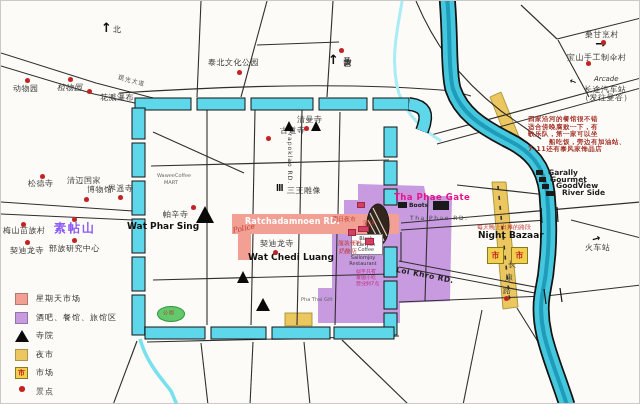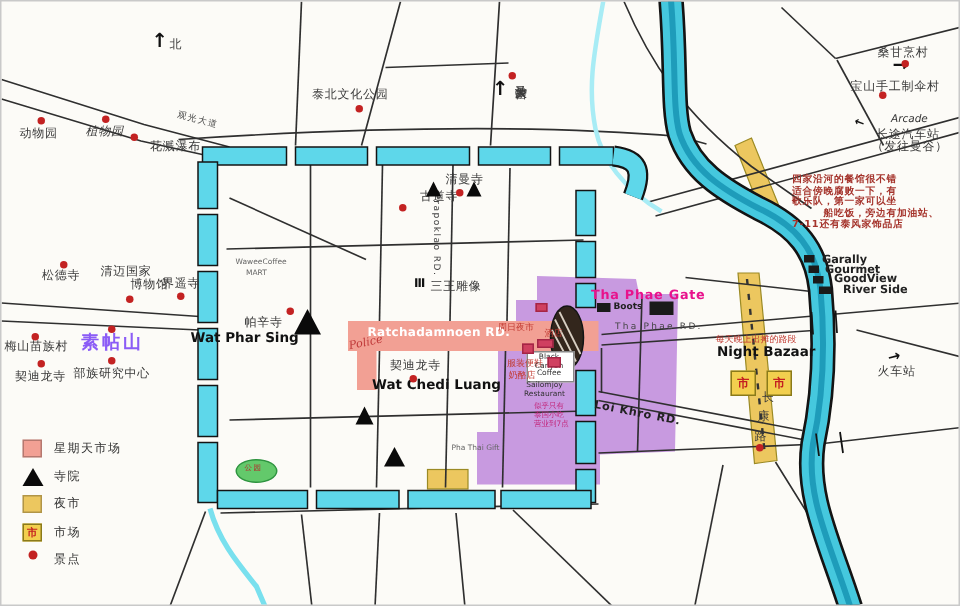--- a/index.html
+++ b/index.html
@@ -276,20 +276,24 @@
         <span>市</span>
       </div>
     </div>
 
   <div id="legend">
     <div class="lrow">
       <span class="sw sw-pink"></span>
       <span class="llabel">星期天市场</span>
     </div>
     <div class="lrow">
+      <span class="sw sw-purple"></span>
+      <span class="llabel">酒吧、餐馆、旅馆区</span>
+    </div>
+    <div class="lrow">
       <span class="sw sw-tri"></span>
       <span class="llabel">寺院</span>
     </div>
     <div class="lrow">
       <span class="sw sw-yellow"></span>
       <span class="llabel">夜市</span>
     </div>
     <div class="lrow">
       <span class="sw sw-mkt">
           <span>市</span>

